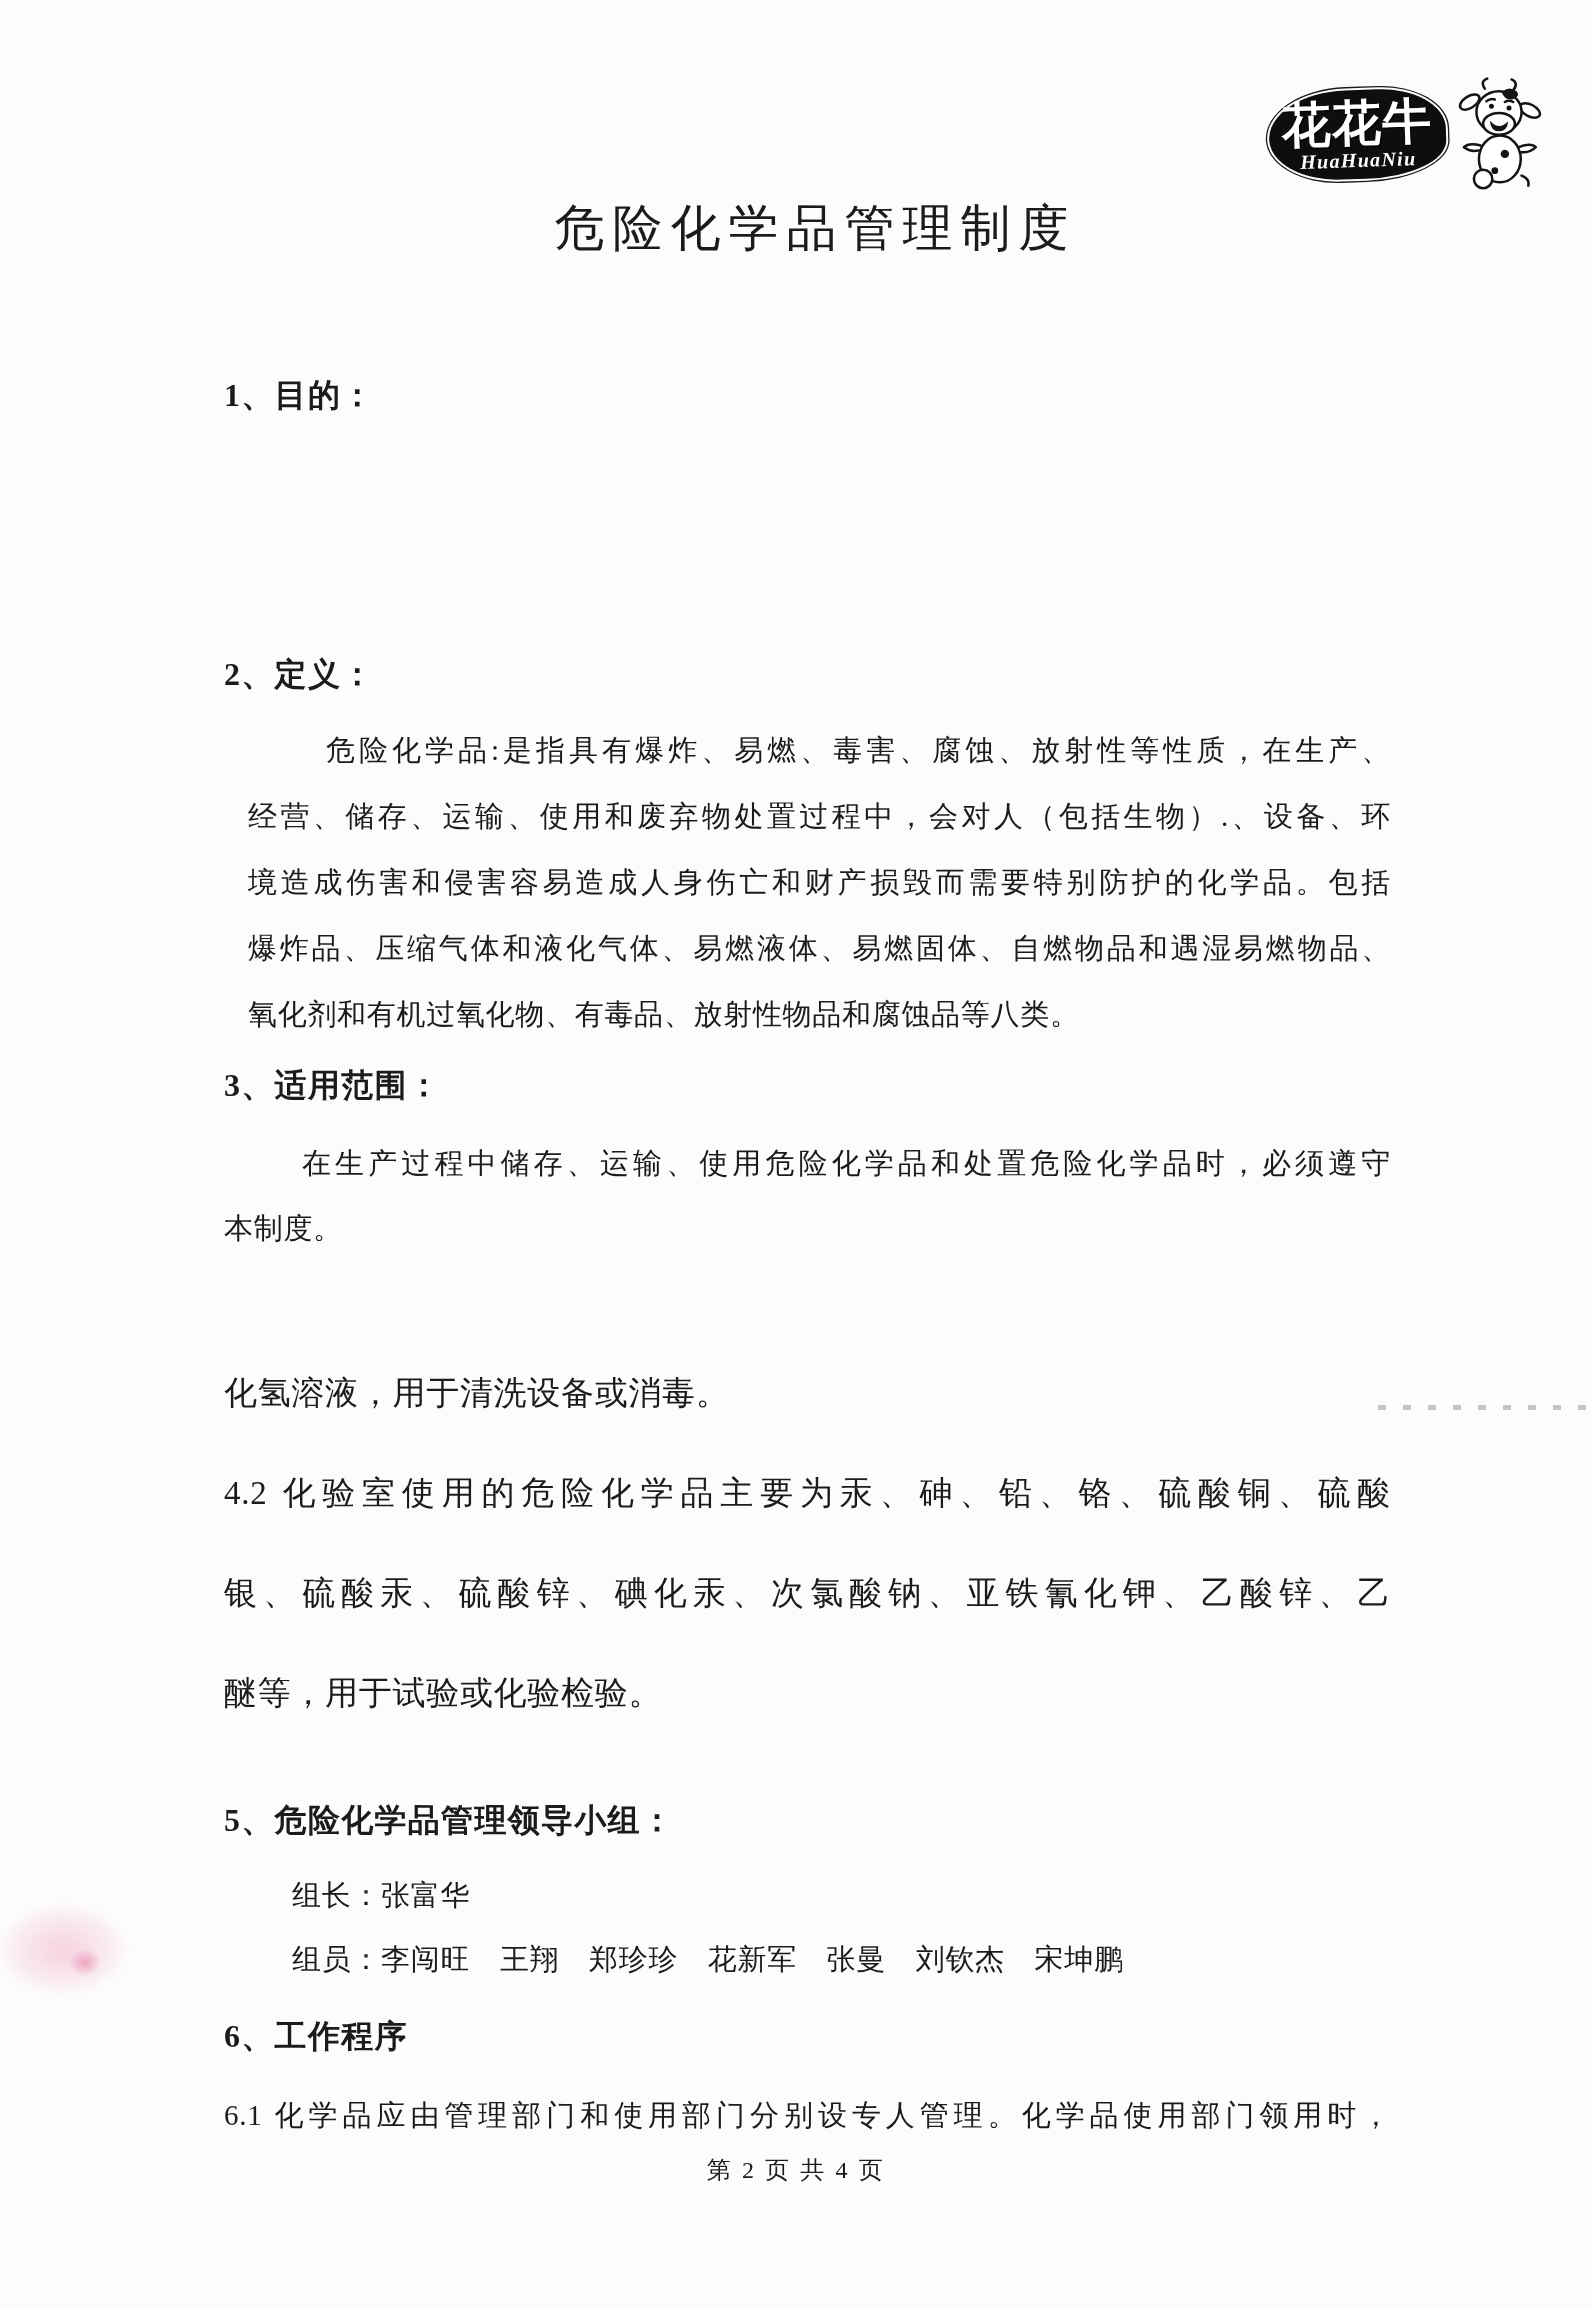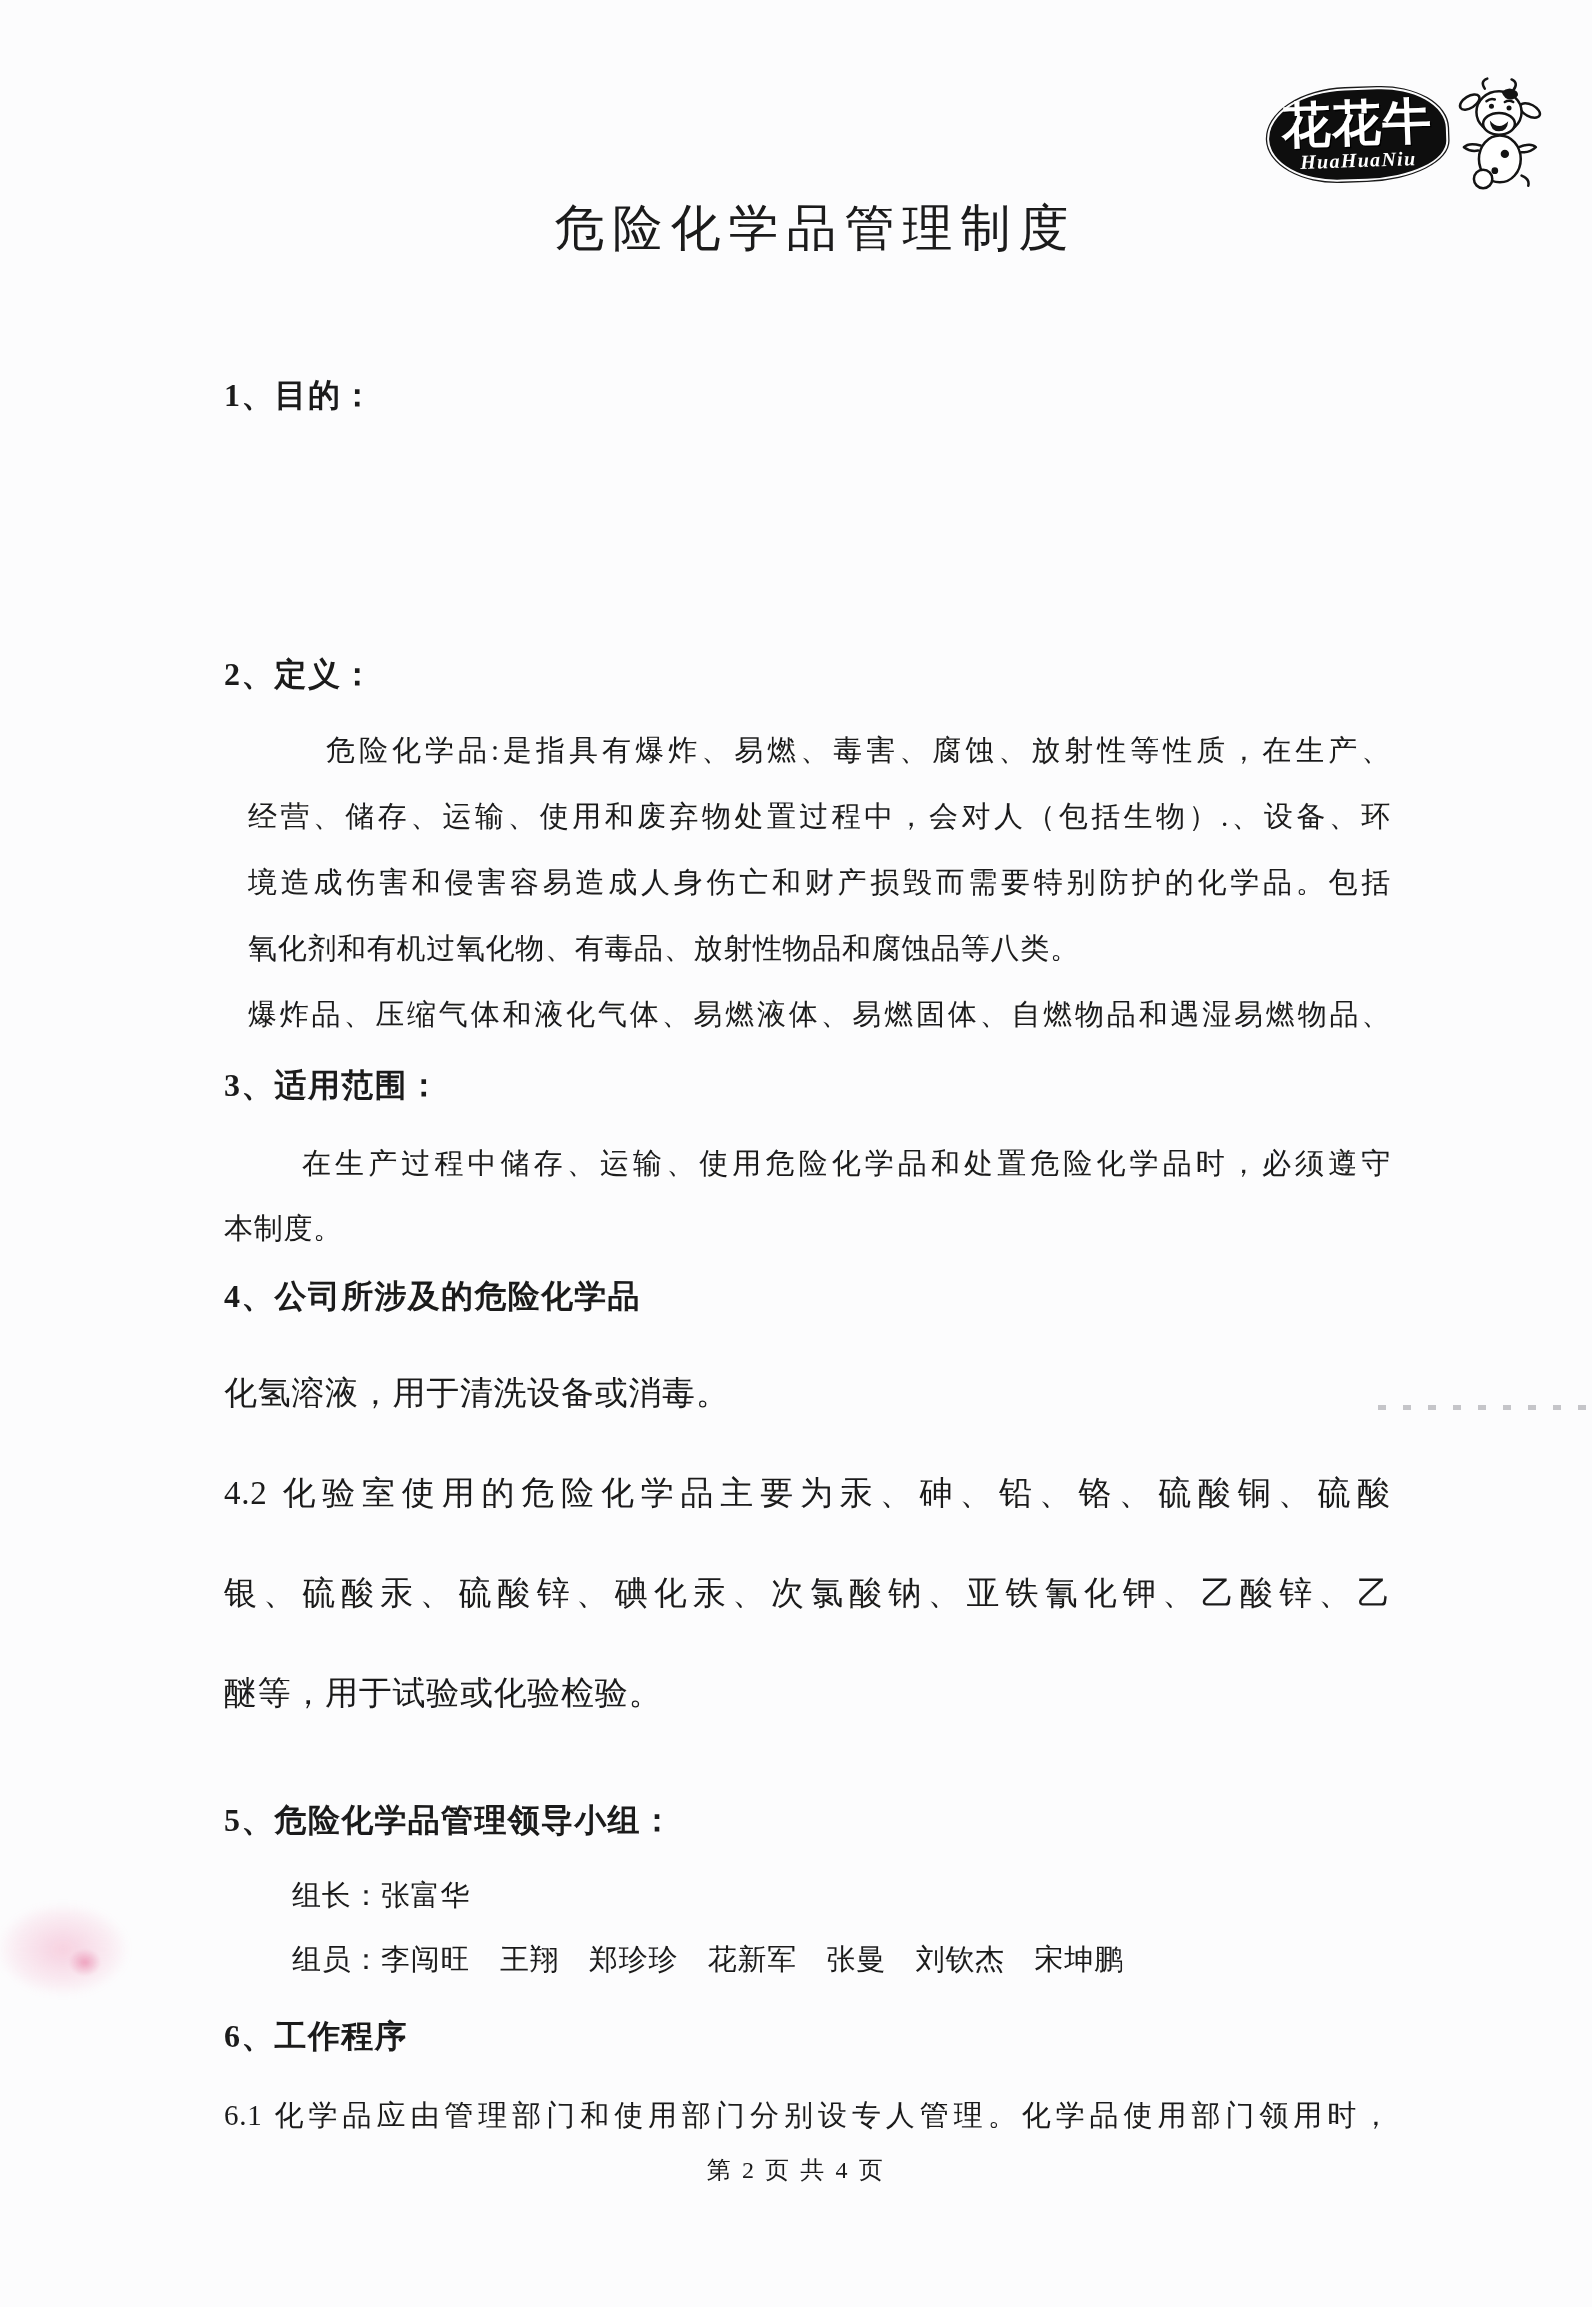--- a/index.html
+++ b/index.html
@@ -146,31 +146,30 @@
 
   <div class="doc-title">危险化学品管理制度</div>
 
   <div class="h" style="top:374px">1、目的：</div>
 
   <div class="h" style="top:653px">2、定义：</div>
   <div class="para p2" style="top:717px">
     <div class="line fill indent">危险化学品:是指具有爆炸、易燃、毒害、腐蚀、放射性等性质，在生产、</div>
     <div class="line fill">经营、储存、运输、使用和废弃物处置过程中，会对人（包括生物）.、设备、环</div>
     <div class="line fill">境造成伤害和侵害容易造成人身伤亡和财产损毁而需要特别防护的化学品。包括</div>
+    <div class="line fill">爆炸品、压缩气体和液化气体、易燃液体、易燃固体、自燃物品和遇湿易燃物品、</div>
     <div class="line">氧化剂和有机过氧化物、有毒品、放射性物品和腐蚀品等八类。</div>
-    <div class="line fill">爆炸品、压缩气体和液化气体、易燃液体、易燃固体、自燃物品和遇湿易燃物品、</div>
   </div>
 
   <div class="h" style="top:1064px">3、适用范围：</div>
   <div class="para p3" style="top:1131px">
     <div class="line fill indent">在生产过程中储存、运输、使用危险化学品和处置危险化学品时，必须遵守</div>
     <div class="line">本制度。</div>
   </div>
 
-  <div class="h" style="top:1275px">4、公司所涉及的危险化学品</div>
   <div class="para p4" style="top:1343px">
     <div class="line">化氢溶液，用于清洗设备或消毒。</div>
     <div class="line fill">4.2 化验室使用的危险化学品主要为汞、砷、铅、铬、硫酸铜、硫酸</div>
     <div class="line fill">银、硫酸汞、硫酸锌、碘化汞、次氯酸钠、亚铁氰化钾、乙酸锌、乙</div>
     <div class="line">醚等，用于试验或化验检验。</div>
   </div>
 
   <div class="h" style="top:1799px">5、危险化学品管理领导小组：</div>
   <div class="sub-line" style="top:1876px">组长：张富华</div>
   <div class="sub-line" style="top:1940px">组员：李闯旺　王翔　郑珍珍　花新军　张曼　刘钦杰　宋坤鹏</div>

